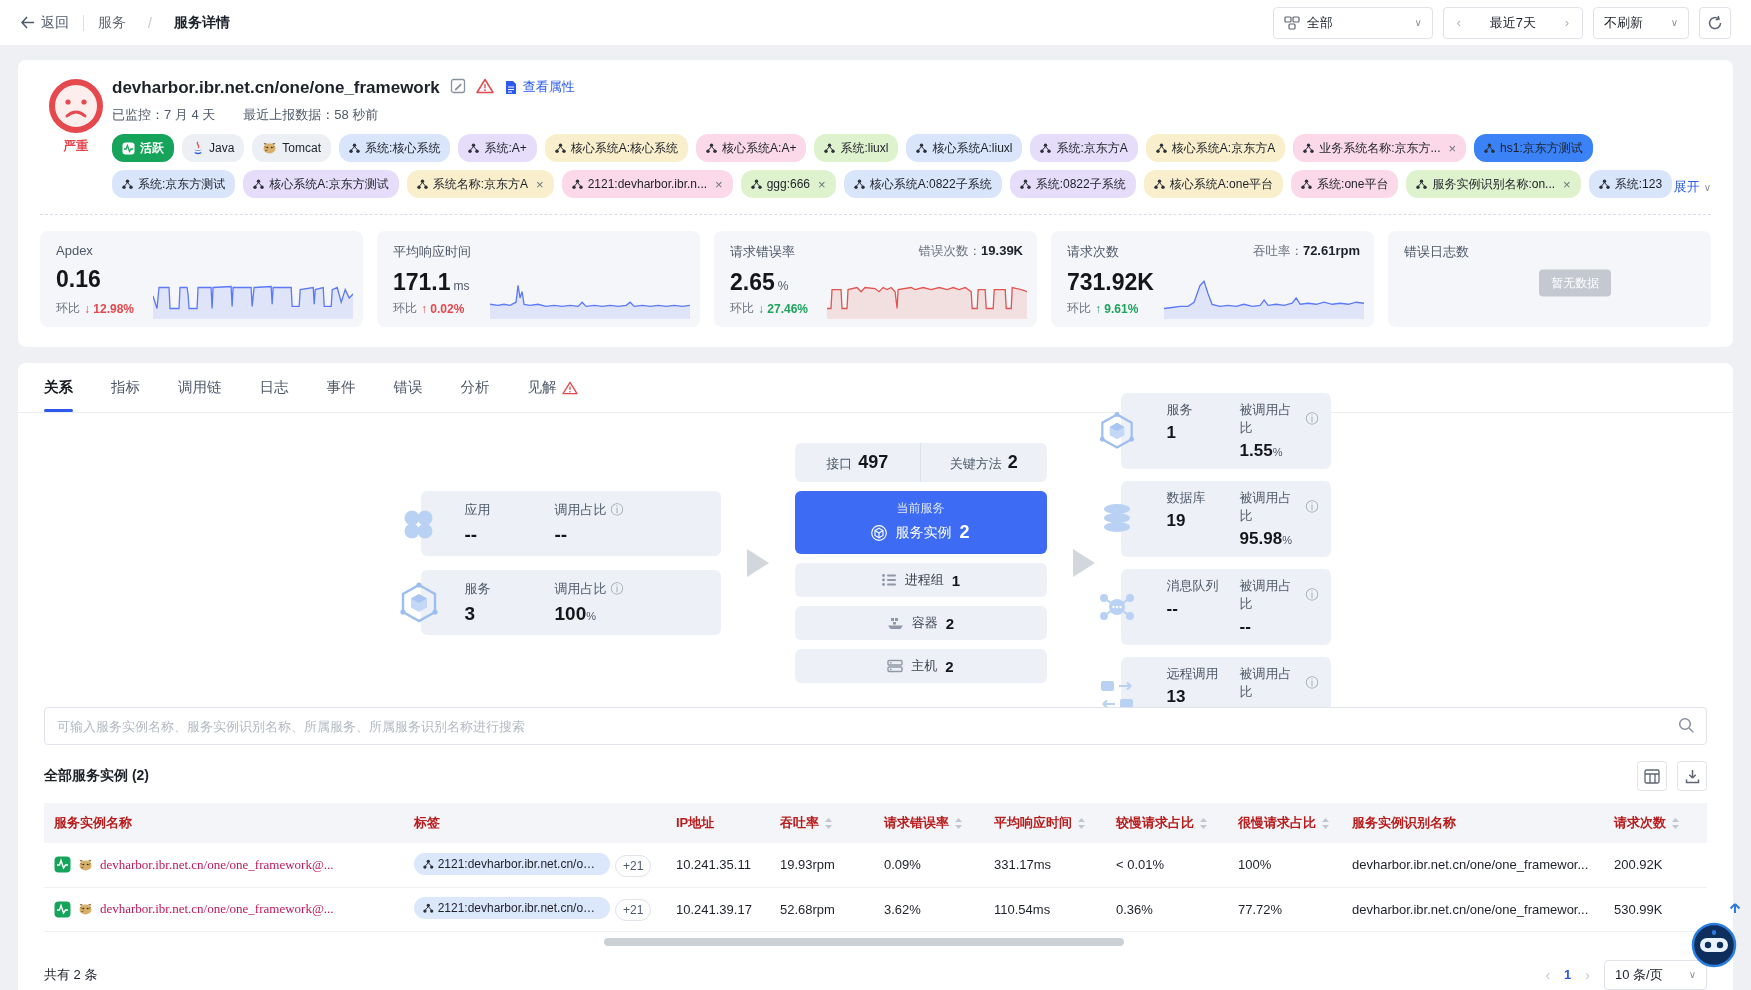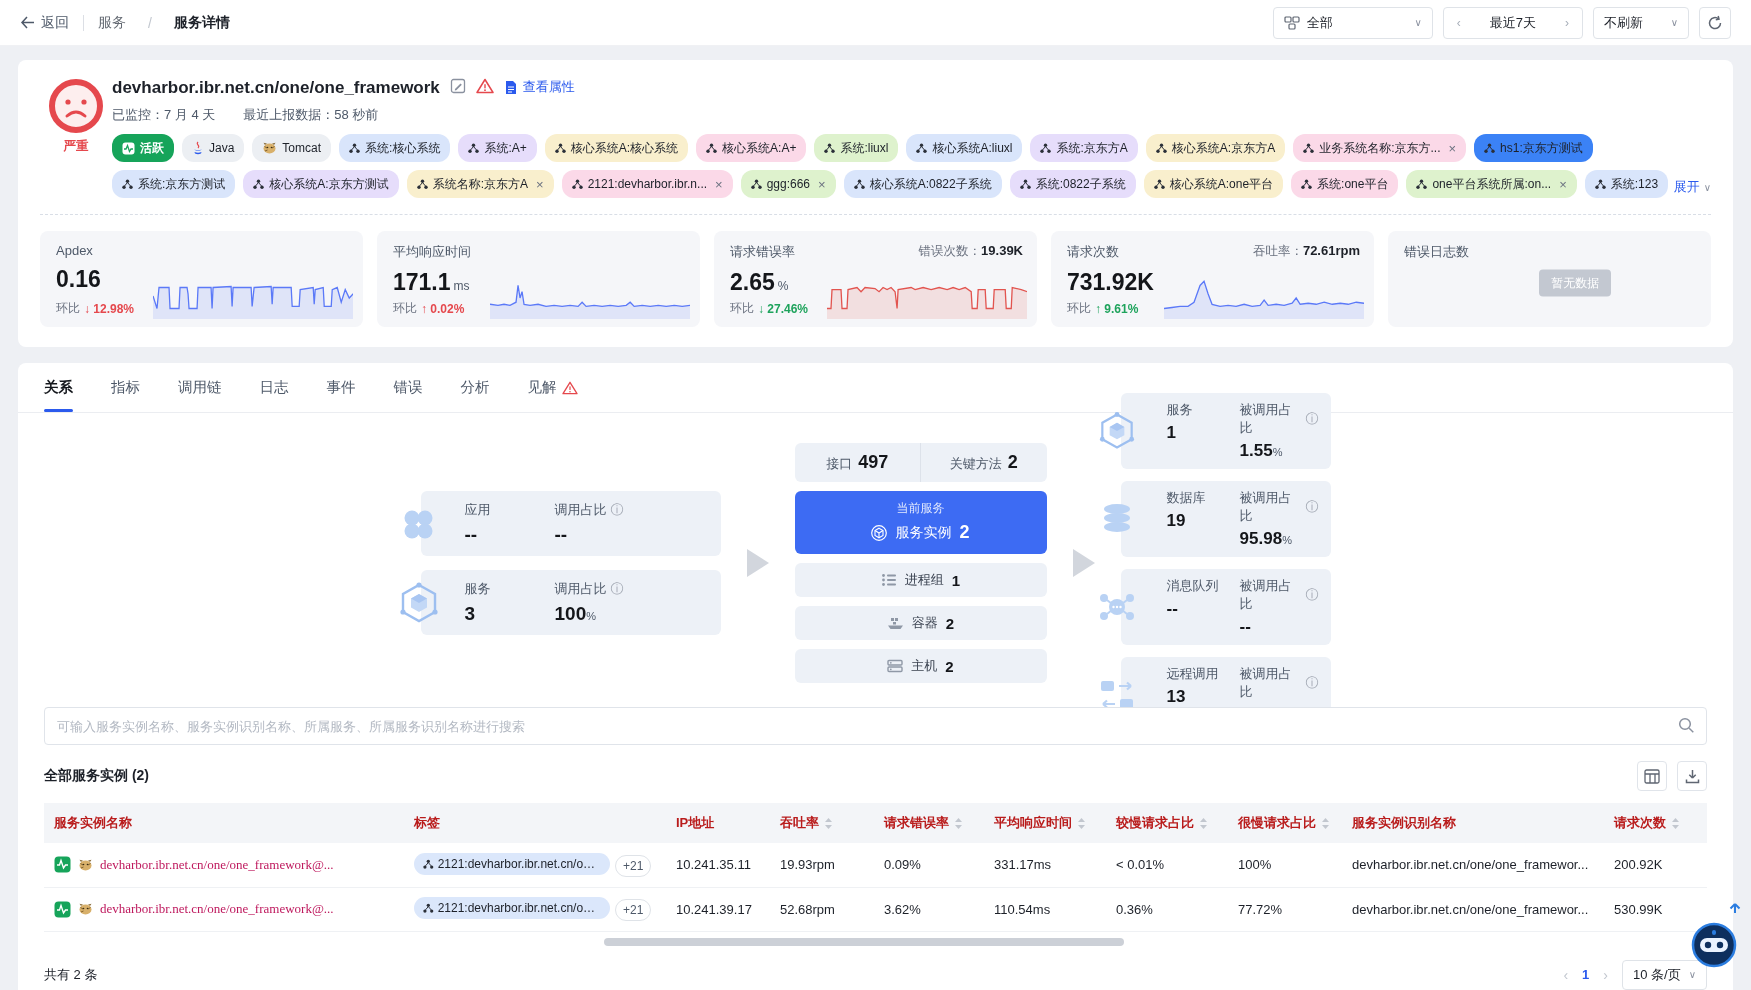--- a/index.html
+++ b/index.html
@@ -99,21 +99,21 @@
   .name-link { color:#be185d; cursor:pointer; overflow:hidden; text-overflow:ellipsis; white-space:nowrap;font-family:Liberation Serif, serif; }
   .row-tag { background:#dbe7fb; border-radius:11px; height:22px; padding:0 9px; display:inline-flex; align-items:center; gap:4px; font-size:12px; max-width:196px; }
   .row-tag span { overflow:hidden; text-overflow:ellipsis; white-space:nowrap; }
   .tag-more { border:1px solid #dfe3e8; border-radius:11px; height:22px; padding:0 7px; display:inline-flex; align-items:center; font-size:12px; color:#4e5969; margin-left:5px; background:#fff; }
   .hscroll { margin:6px 26px 0 26px; height:8px; position:relative; }
   .hscroll-thumb { position:absolute; left:560px; width:520px; height:8px; border-radius:4px; background:#ccd0d7; cursor:pointer; }
   .tbl-footer { display:flex; justify-content:space-between; align-items:center; margin:14px 26px 0 26px; font-size:13px; color:#1d2129; }
   .pager { display:flex; align-items:center; gap:14px; }
   .pg-arrow { color:#c2c7cf; font-size:14px; cursor:pointer; }
   .pg-num { color:#2b5aed; font-weight:bold; cursor:pointer; }
-  .page-size { height:30px; border:1px solid #dfe3e8; border-radius:4px; display:flex; align-items:center; gap:8px; padding:0 10px; font-size:13px; cursor:pointer; background:#fff; }
+  .page-size { height:30px; border:1px solid #dfe3e8; border-radius:4px; display:flex; align-items:center; gap:26px; padding:0 10px; font-size:13px; cursor:pointer; background:#fff; }
   .robot { position:absolute; right:14px; bottom:22px; cursor:pointer; }
   .top-arrow { position:absolute; right:8px; bottom:74px; cursor:pointer; }
   .ico { display:inline-flex; align-items:center; justify-content:center; }
 </style>
 </head>
 <body>
 
 <div class="topbar">
   <div class="tb-left">
     <div class="back">
@@ -459,21 +459,21 @@
               </span>
               <span class="tag" style="background: rgb(222, 242, 205);">
                 <span class="ico">
                   <svg width="11" height="11" viewBox="0 0 11 11">
                     <circle cx="5.5" cy="2.2" r="1.7" fill="#2a2f38"></circle>
                     <circle cx="2" cy="8.2" r="1.7" fill="#2a2f38"></circle>
                     <circle cx="9" cy="8.2" r="1.7" fill="#2a2f38"></circle>
                     <path d="M5.5 3.5 L2.5 7 M5.5 3.5 L8.5 7" stroke="#2a2f38" stroke-width="1"></path>
                   </svg>
                 </span>
-                <span>one平台系统所属:on...</span>
+                <span>服务实例识别名称:on...</span>
                 <span class="close">×</span>
               </span>
               <span class="tag" style="background: rgb(217, 229, 251);">
                 <span class="ico">
                   <svg width="11" height="11" viewBox="0 0 11 11">
                     <circle cx="5.5" cy="2.2" r="1.7" fill="#2a2f38"></circle>
                     <circle cx="2" cy="8.2" r="1.7" fill="#2a2f38"></circle>
                     <circle cx="9" cy="8.2" r="1.7" fill="#2a2f38"></circle>
                     <path d="M5.5 3.5 L2.5 7 M5.5 3.5 L8.5 7" stroke="#2a2f38" stroke-width="1"></path>
                   </svg>

